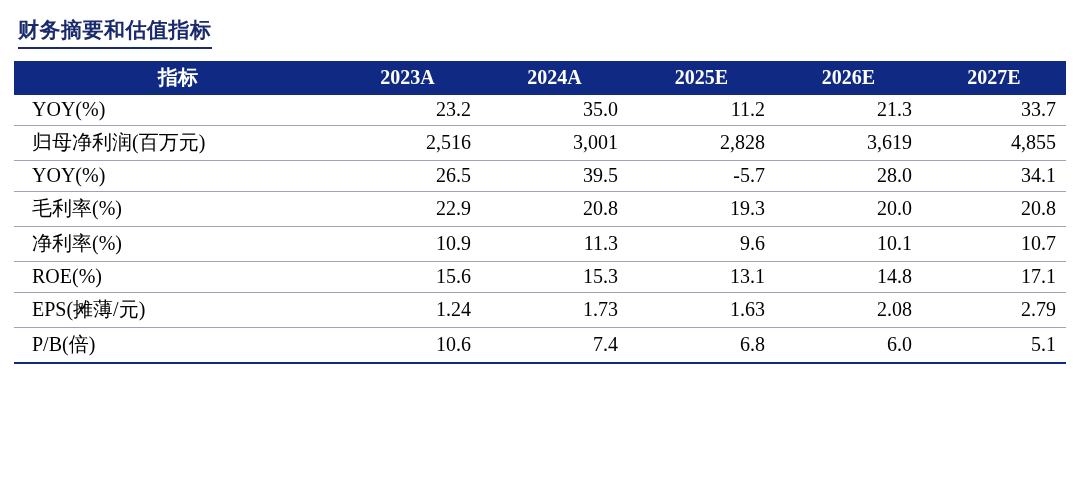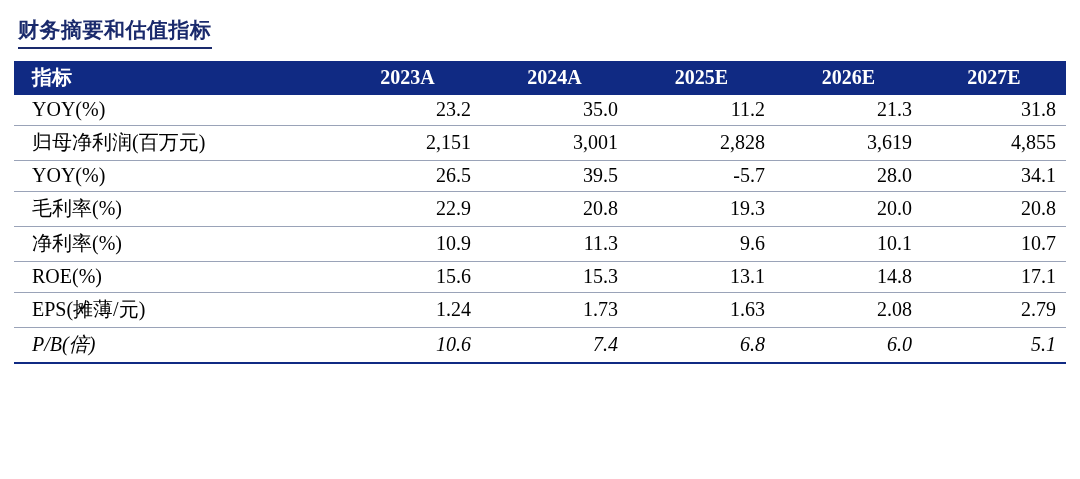--- a/index.html
+++ b/index.html
@@ -51,38 +51,37 @@
     background: #102a83;
     color: #ffffff;
     font-family: "Liberation Serif", serif;
     font-weight: bold;
     text-align: center;
     border: none;
     height: 34px;
     font-size: 20px;
   }
   table.fin thead th.first {
-    text-align: left;
+    text-align: center;
     padding-left: 18px;
   }
   table.fin tbody td {
     border-bottom: 1px solid #9aa3b8;
     text-align: right;
     color: #000000;
   }
   table.fin tbody tr:first-child td {
     border-top: none;
   }
   table.fin tbody td.first {
     text-align: left;
     padding-left: 18px;
   }
   table.fin tbody tr:last-child td {
     border-bottom: 2px solid #102a83;
-    font-style: italic;
   }
   .source {
     font-family: "Liberation Sans", sans-serif;
     font-size: 17px;
     color: #000000;
     margin-top: 12px;
     margin-left: 4px;
   }
 </style>
 </head>
@@ -113,25 +112,25 @@
         <th>2027E</th>
       </tr>
     </thead>
     <tbody>
       <tr>
         <td class="first">YOY(%)</td>
         <td>23.2</td>
         <td>35.0</td>
         <td>11.2</td>
         <td>21.3</td>
-        <td>31.8</td>
+        <td>33.7</td>
       </tr>
       <tr>
         <td class="first">归母净利润(百万元)</td>
-        <td>2,151</td>
+        <td>2,516</td>
         <td>3,001</td>
         <td>2,828</td>
         <td>3,619</td>
         <td>4,855</td>
       </tr>
       <tr>
         <td class="first">YOY(%)</td>
         <td>26.5</td>
         <td>39.5</td>
         <td>-5.7</td>

